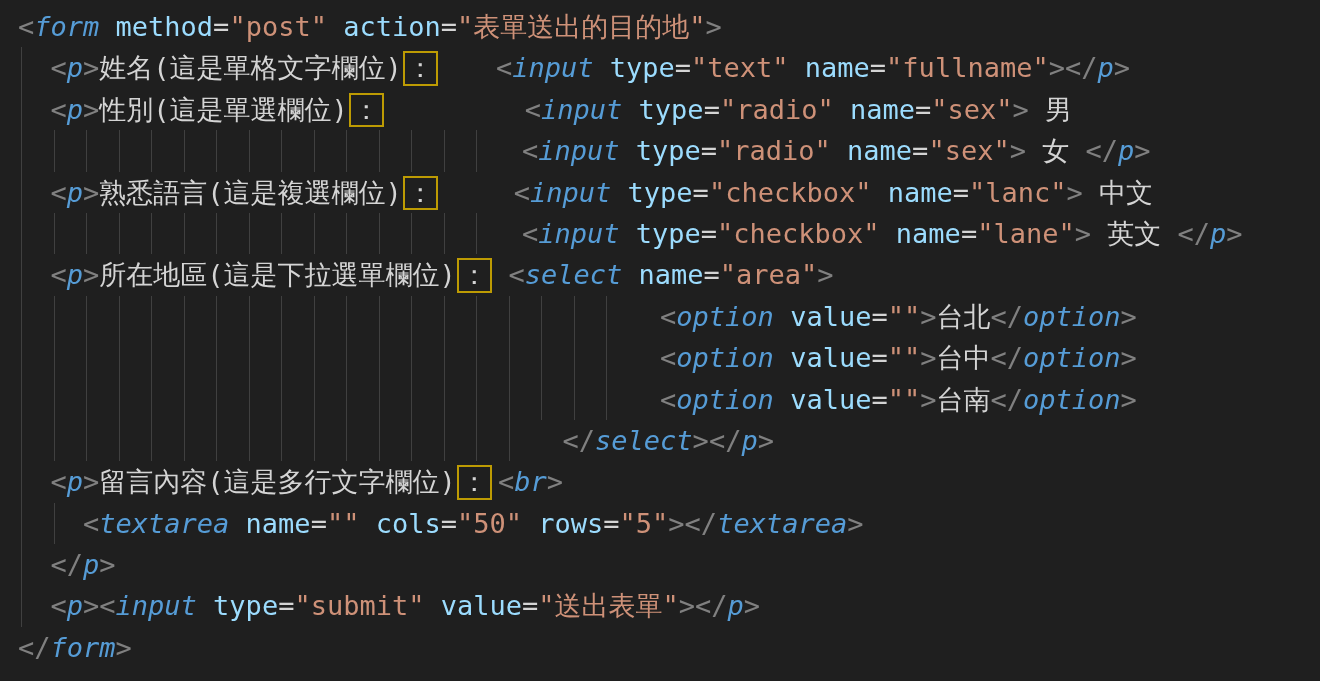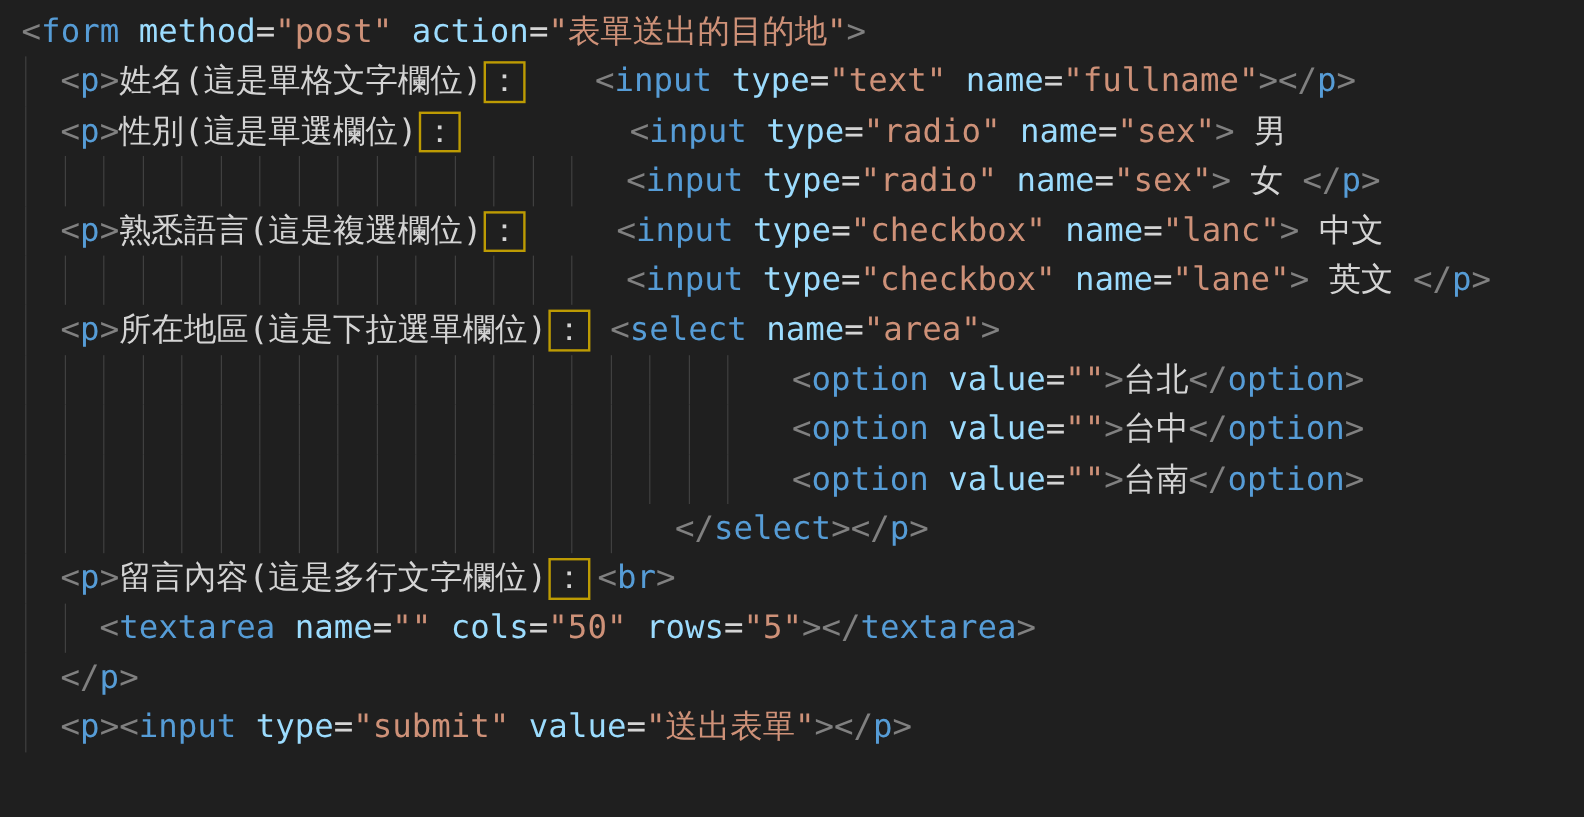--- a/index.html
+++ b/index.html
@@ -27,21 +27,21 @@
     white-space:pre;
   }
   .content{display:block;position:relative;}
   .guide{
     position:absolute;
     top:0;bottom:0;
     width:0;
     border-left:1px solid #404040;
   }
   .pun{color:#808080;}
-  .tag{color:#569cd6;}
+  .tag{color:#569cd6;font-style:italic;}
   .attr{color:#9cdcfe;}
   .eq{color:#d4d4d4;}
   .str{color:#ce9178;}
   .txt{color:#d4d4d4;}
   .hl{
     color:#d4d4d4;
     border:2px solid #bd9b03;
     display:inline-block;
     line-height:1.05;
     padding:1px 2px;
@@ -63,14 +63,15 @@
       <div class="line"><span class="guide" style="left: calc(0ch + 3px);"></span><span class="guide" style="left: calc(2ch + 3px);"></span><span class="guide" style="left: calc(4ch + 3px);"></span><span class="guide" style="left: calc(6ch + 3px);"></span><span class="guide" style="left: calc(8ch + 3px);"></span><span class="guide" style="left: calc(10ch + 3px);"></span><span class="guide" style="left: calc(12ch + 3px);"></span><span class="guide" style="left: calc(14ch + 3px);"></span><span class="guide" style="left: calc(16ch + 3px);"></span><span class="guide" style="left: calc(18ch + 3px);"></span><span class="guide" style="left: calc(20ch + 3px);"></span><span class="guide" style="left: calc(22ch + 3px);"></span><span class="guide" style="left: calc(24ch + 3px);"></span><span class="guide" style="left: calc(26ch + 3px);"></span><span class="guide" style="left: calc(28ch + 3px);"></span><span class="content" style="padding-left: 31ch;"><span class="pun">&lt;</span><span class="tag">input</span><span class="txt"> </span><span class="attr">type</span><span class="eq">=</span><span class="str">"checkbox"</span><span class="txt"> </span><span class="attr">name</span><span class="eq">=</span><span class="str">"lane"</span><span class="pun">&gt;</span><span class="txt"> 英文 </span><span class="pun">&lt;/</span><span class="tag">p</span><span class="pun">&gt;</span></span></div>
       <div class="line"><span class="guide" style="left: calc(0ch + 3px);"></span><span class="content" style="padding-left: 2ch;"><span class="pun">&lt;</span><span class="tag">p</span><span class="pun">&gt;</span><span class="txt">所在地區(這是下拉選單欄位)</span><span class="hl">：</span><span class="sp" style="width: 0.9ch;"></span><span class="pun">&lt;</span><span class="tag">select</span><span class="txt"> </span><span class="attr">name</span><span class="eq">=</span><span class="str">"area"</span><span class="pun">&gt;</span></span></div>
       <div class="line"><span class="guide" style="left: calc(0ch + 3px);"></span><span class="guide" style="left: calc(2ch + 3px);"></span><span class="guide" style="left: calc(4ch + 3px);"></span><span class="guide" style="left: calc(6ch + 3px);"></span><span class="guide" style="left: calc(8ch + 3px);"></span><span class="guide" style="left: calc(10ch + 3px);"></span><span class="guide" style="left: calc(12ch + 3px);"></span><span class="guide" style="left: calc(14ch + 3px);"></span><span class="guide" style="left: calc(16ch + 3px);"></span><span class="guide" style="left: calc(18ch + 3px);"></span><span class="guide" style="left: calc(20ch + 3px);"></span><span class="guide" style="left: calc(22ch + 3px);"></span><span class="guide" style="left: calc(24ch + 3px);"></span><span class="guide" style="left: calc(26ch + 3px);"></span><span class="guide" style="left: calc(28ch + 3px);"></span><span class="guide" style="left: calc(30ch + 3px);"></span><span class="guide" style="left: calc(32ch + 3px);"></span><span class="guide" style="left: calc(34ch + 3px);"></span><span class="guide" style="left: calc(36ch + 3px);"></span><span class="content" style="padding-left: 39.5ch;"><span class="pun">&lt;</span><span class="tag">option</span><span class="txt"> </span><span class="attr">value</span><span class="eq">=</span><span class="str">""</span><span class="pun">&gt;</span><span class="txt">台北</span><span class="pun">&lt;/</span><span class="tag">option</span><span class="pun">&gt;</span></span></div>
       <div class="line"><span class="guide" style="left: calc(0ch + 3px);"></span><span class="guide" style="left: calc(2ch + 3px);"></span><span class="guide" style="left: calc(4ch + 3px);"></span><span class="guide" style="left: calc(6ch + 3px);"></span><span class="guide" style="left: calc(8ch + 3px);"></span><span class="guide" style="left: calc(10ch + 3px);"></span><span class="guide" style="left: calc(12ch + 3px);"></span><span class="guide" style="left: calc(14ch + 3px);"></span><span class="guide" style="left: calc(16ch + 3px);"></span><span class="guide" style="left: calc(18ch + 3px);"></span><span class="guide" style="left: calc(20ch + 3px);"></span><span class="guide" style="left: calc(22ch + 3px);"></span><span class="guide" style="left: calc(24ch + 3px);"></span><span class="guide" style="left: calc(26ch + 3px);"></span><span class="guide" style="left: calc(28ch + 3px);"></span><span class="guide" style="left: calc(30ch + 3px);"></span><span class="guide" style="left: calc(32ch + 3px);"></span><span class="guide" style="left: calc(34ch + 3px);"></span><span class="guide" style="left: calc(36ch + 3px);"></span><span class="content" style="padding-left: 39.5ch;"><span class="pun">&lt;</span><span class="tag">option</span><span class="txt"> </span><span class="attr">value</span><span class="eq">=</span><span class="str">""</span><span class="pun">&gt;</span><span class="txt">台中</span><span class="pun">&lt;/</span><span class="tag">option</span><span class="pun">&gt;</span></span></div>
       <div class="line"><span class="guide" style="left: calc(0ch + 3px);"></span><span class="guide" style="left: calc(2ch + 3px);"></span><span class="guide" style="left: calc(4ch + 3px);"></span><span class="guide" style="left: calc(6ch + 3px);"></span><span class="guide" style="left: calc(8ch + 3px);"></span><span class="guide" style="left: calc(10ch + 3px);"></span><span class="guide" style="left: calc(12ch + 3px);"></span><span class="guide" style="left: calc(14ch + 3px);"></span><span class="guide" style="left: calc(16ch + 3px);"></span><span class="guide" style="left: calc(18ch + 3px);"></span><span class="guide" style="left: calc(20ch + 3px);"></span><span class="guide" style="left: calc(22ch + 3px);"></span><span class="guide" style="left: calc(24ch + 3px);"></span><span class="guide" style="left: calc(26ch + 3px);"></span><span class="guide" style="left: calc(28ch + 3px);"></span><span class="guide" style="left: calc(30ch + 3px);"></span><span class="guide" style="left: calc(32ch + 3px);"></span><span class="guide" style="left: calc(34ch + 3px);"></span><span class="guide" style="left: calc(36ch + 3px);"></span><span class="content" style="padding-left: 39.5ch;"><span class="pun">&lt;</span><span class="tag">option</span><span class="txt"> </span><span class="attr">value</span><span class="eq">=</span><span class="str">""</span><span class="pun">&gt;</span><span class="txt">台南</span><span class="pun">&lt;/</span><span class="tag">option</span><span class="pun">&gt;</span></span></div>
       <div class="line"><span class="guide" style="left: calc(0ch + 3px);"></span><span class="guide" style="left: calc(2ch + 3px);"></span><span class="guide" style="left: calc(4ch + 3px);"></span><span class="guide" style="left: calc(6ch + 3px);"></span><span class="guide" style="left: calc(8ch + 3px);"></span><span class="guide" style="left: calc(10ch + 3px);"></span><span class="guide" style="left: calc(12ch + 3px);"></span><span class="guide" style="left: calc(14ch + 3px);"></span><span class="guide" style="left: calc(16ch + 3px);"></span><span class="guide" style="left: calc(18ch + 3px);"></span><span class="guide" style="left: calc(20ch + 3px);"></span><span class="guide" style="left: calc(22ch + 3px);"></span><span class="guide" style="left: calc(24ch + 3px);"></span><span class="guide" style="left: calc(26ch + 3px);"></span><span class="guide" style="left: calc(28ch + 3px);"></span><span class="guide" style="left: calc(30ch + 3px);"></span><span class="content" style="padding-left: 33.5ch;"><span class="pun">&lt;/</span><span class="tag">select</span><span class="pun">&gt;</span><span class="pun">&lt;/</span><span class="tag">p</span><span class="pun">&gt;</span></span></div>
       <div class="line"><span class="guide" style="left: calc(0ch + 3px);"></span><span class="content" style="padding-left: 2ch;"><span class="pun">&lt;</span><span class="tag">p</span><span class="pun">&gt;</span><span class="txt">留言內容(這是多行文字欄位)</span><span class="hl">：</span><span class="sp" style="width: 0.25ch;"></span><span class="pun">&lt;</span><span class="tag">br</span><span class="pun">&gt;</span></span></div>
       <div class="line"><span class="guide" style="left: calc(0ch + 3px);"></span><span class="guide" style="left: calc(2ch + 3px);"></span><span class="content" style="padding-left: 4ch;"><span class="pun">&lt;</span><span class="tag">textarea</span><span class="txt"> </span><span class="attr">name</span><span class="eq">=</span><span class="str">""</span><span class="txt"> </span><span class="attr">cols</span><span class="eq">=</span><span class="str">"50"</span><span class="txt"> </span><span class="attr">rows</span><span class="eq">=</span><span class="str">"5"</span><span class="pun">&gt;</span><span class="pun">&lt;/</span><span class="tag">textarea</span><span class="pun">&gt;</span></span></div>
       <div class="line"><span class="guide" style="left: calc(0ch + 3px);"></span><span class="content" style="padding-left: 2ch;"><span class="pun">&lt;/</span><span class="tag">p</span><span class="pun">&gt;</span></span></div>
       <div class="line"><span class="guide" style="left: calc(0ch + 3px);"></span><span class="content" style="padding-left: 2ch;"><span class="pun">&lt;</span><span class="tag">p</span><span class="pun">&gt;</span><span class="pun">&lt;</span><span class="tag">input</span><span class="txt"> </span><span class="attr">type</span><span class="eq">=</span><span class="str">"submit"</span><span class="txt"> </span><span class="attr">value</span><span class="eq">=</span><span class="str">"送出表單"</span><span class="pun">&gt;</span><span class="pun">&lt;/</span><span class="tag">p</span><span class="pun">&gt;</span></span></div>
+      <div class="line"><span class="content" style="padding-left: 0ch;"><span class="pun">&lt;/</span><span class="tag">form</span><span class="pun">&gt;</span></span></div>
     </div>
 </div>
 
 </body></html>

